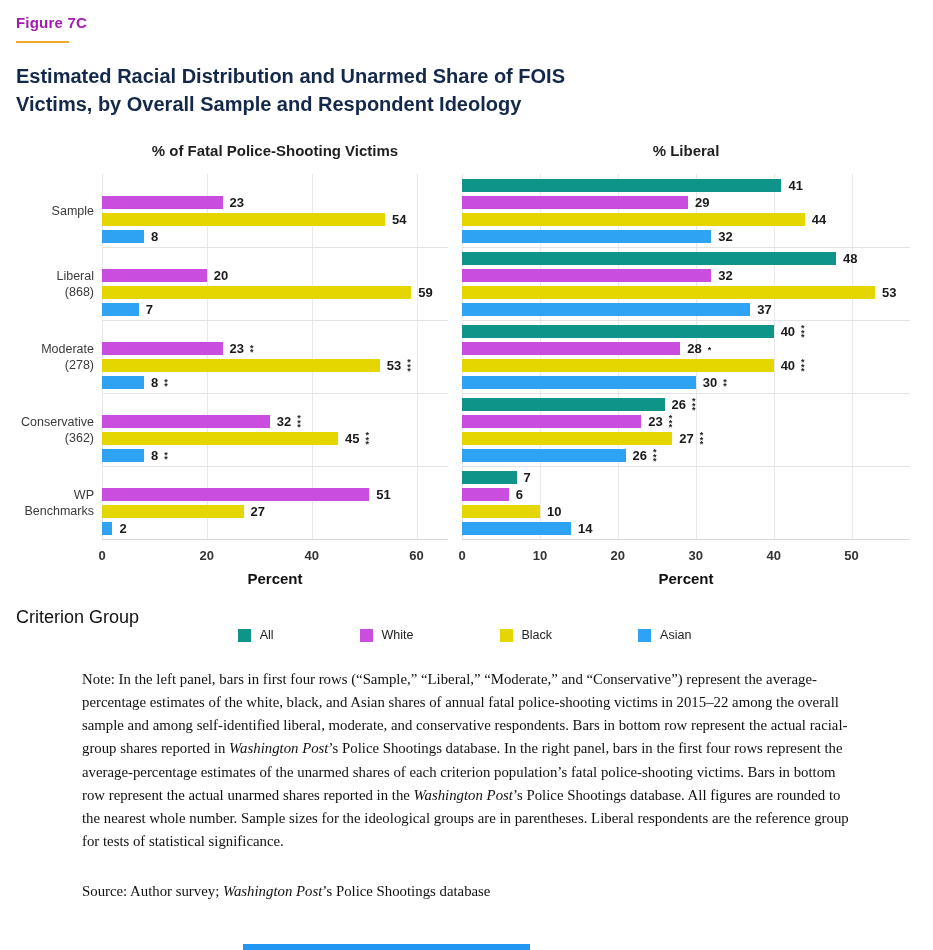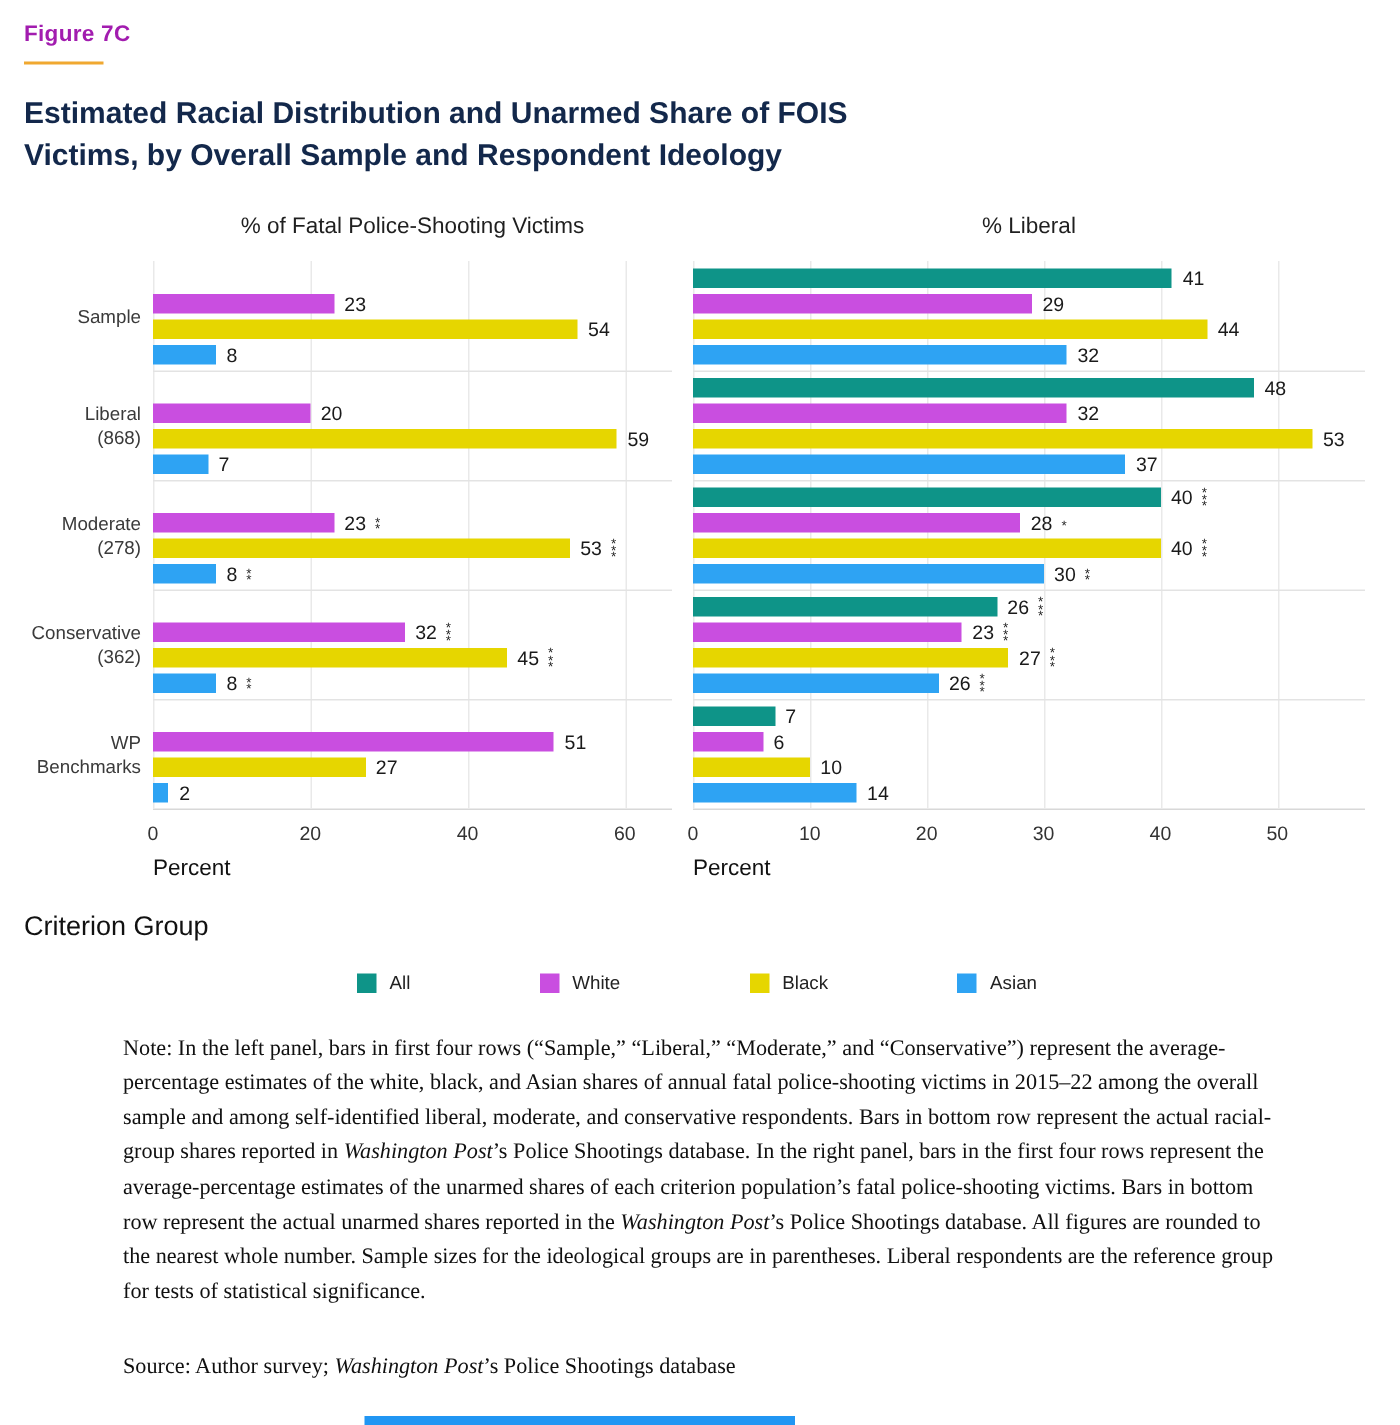--- a/index.html
+++ b/index.html
@@ -13,45 +13,45 @@
   .page-title { font-size: 20px; font-weight: 700; color: #13284B; line-height: 1.38;
                 max-width: 620px; }
 
   
   .chart-row { display: flex; margin-top: 22px; }
   .labels-col { width: 86px; flex: none; }
   .title-spacer { height: 34px; }
   .label-band { height: 73px; display: flex; flex-direction: column; justify-content: center;
                 align-items: flex-end; padding-right: 8px; text-align: right;
                 font-size: 12.5px; color: #3a3a3a; line-height: 1.28; }
-  .panel { flex: none; }
+  .panel { flex: none; font-weight: bold; }
   .panel + .panel { margin-left: 14px; }
   .panel-left .plot, .panel-left .axis { width: 346px; }
   .panel-right .plot, .panel-right .axis { width: 448px; }
   .panel-title { height: 34px; font-size: 15px; color: #1f1f1f; text-align: center;
                  padding-top: 2px; }
   .plot { position: relative; border-bottom: 1px solid #d8d8d8; }
   .gridline { position: absolute; top: 0; bottom: 0; width: 1px; background: #e9e9e9; }
   .band { height: 73px; padding: 2px 0; border-top: 1px solid transparent;
           position: relative; text-align: center; }
   .band + .band { border-top-color: #e3e3e3; }
   .slot { height: 17px; display: flex; align-items: center; }
   .bar { height: 13px; flex: none; }
   .val { margin-left: 7px; font-size: 13px; color: #1a1a1a; flex: none; }
   .stars { display: inline-flex; flex-direction: column; margin-left: 6px; margin-top: 3px;
            font-size: 9px; line-height: 4.5px; color: #222; }
   .axis { position: relative; height: 22px; margin-top: 4px; }
   .tick { position: absolute; top: 4px; transform: translateX(-50%);
           font-size: 13px; color: #333; }
-  .axis-title { font-size: 15px; color: #111; margin-top: 4px; }
+  .axis-title { text-align: center; font-size: 15px; color: #111; margin-top: 4px; }
 
   
   .legend { margin-top: 20px; text-align: left; }
   .legend-title { font-size: 18px; color: #111; }
-  .legend-items { display: flex; justify-content: center; gap: 86px; margin-top: 20px; }
+  .legend-items { display: flex; justify-content: center; gap: 86px; margin-top: 0; }
   .legend-item { display: flex; align-items: center; gap: 9px; font-size: 12.5px; color: #222; }
   .swatch { width: 13px; height: 13px; flex: none; }
 
   
   .note-block { margin: 26px 54px 0 66px; font-family: "Liberation Serif", serif;
                 font-size: 14.8px; line-height: 1.56; color: #101010; }
   .sig-line { margin: 26px 54px 0 66px; font-family: "Liberation Serif", serif;
               font-size: 14.8px; color: #101010; }
   .source-line { margin: 30px 54px 0 66px; font-family: "Liberation Serif", serif;
                  font-size: 14.8px; color: #101010; }

